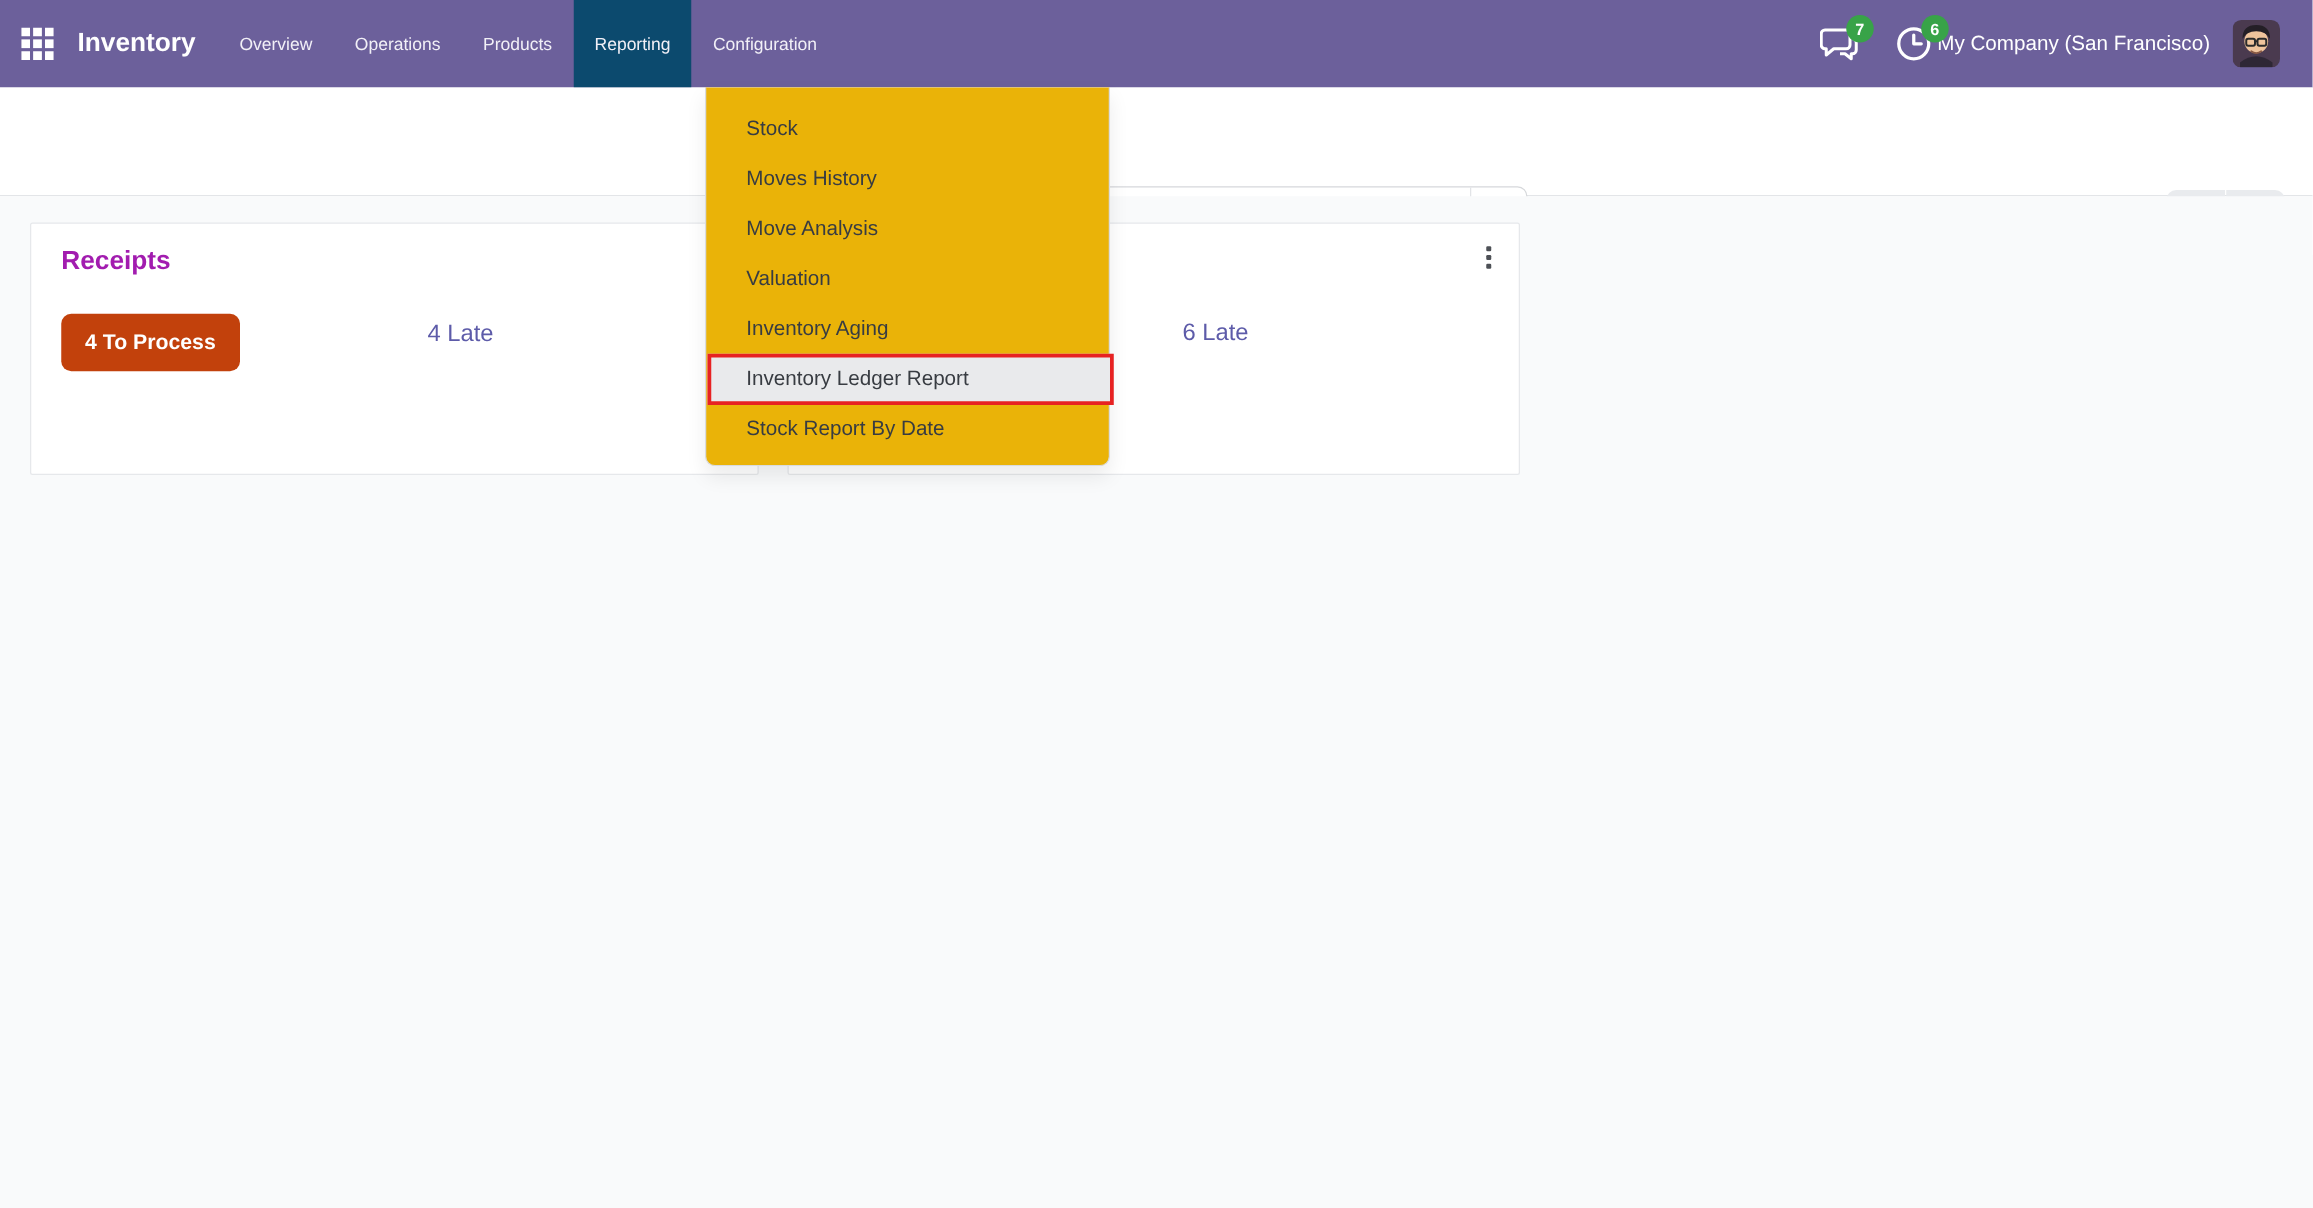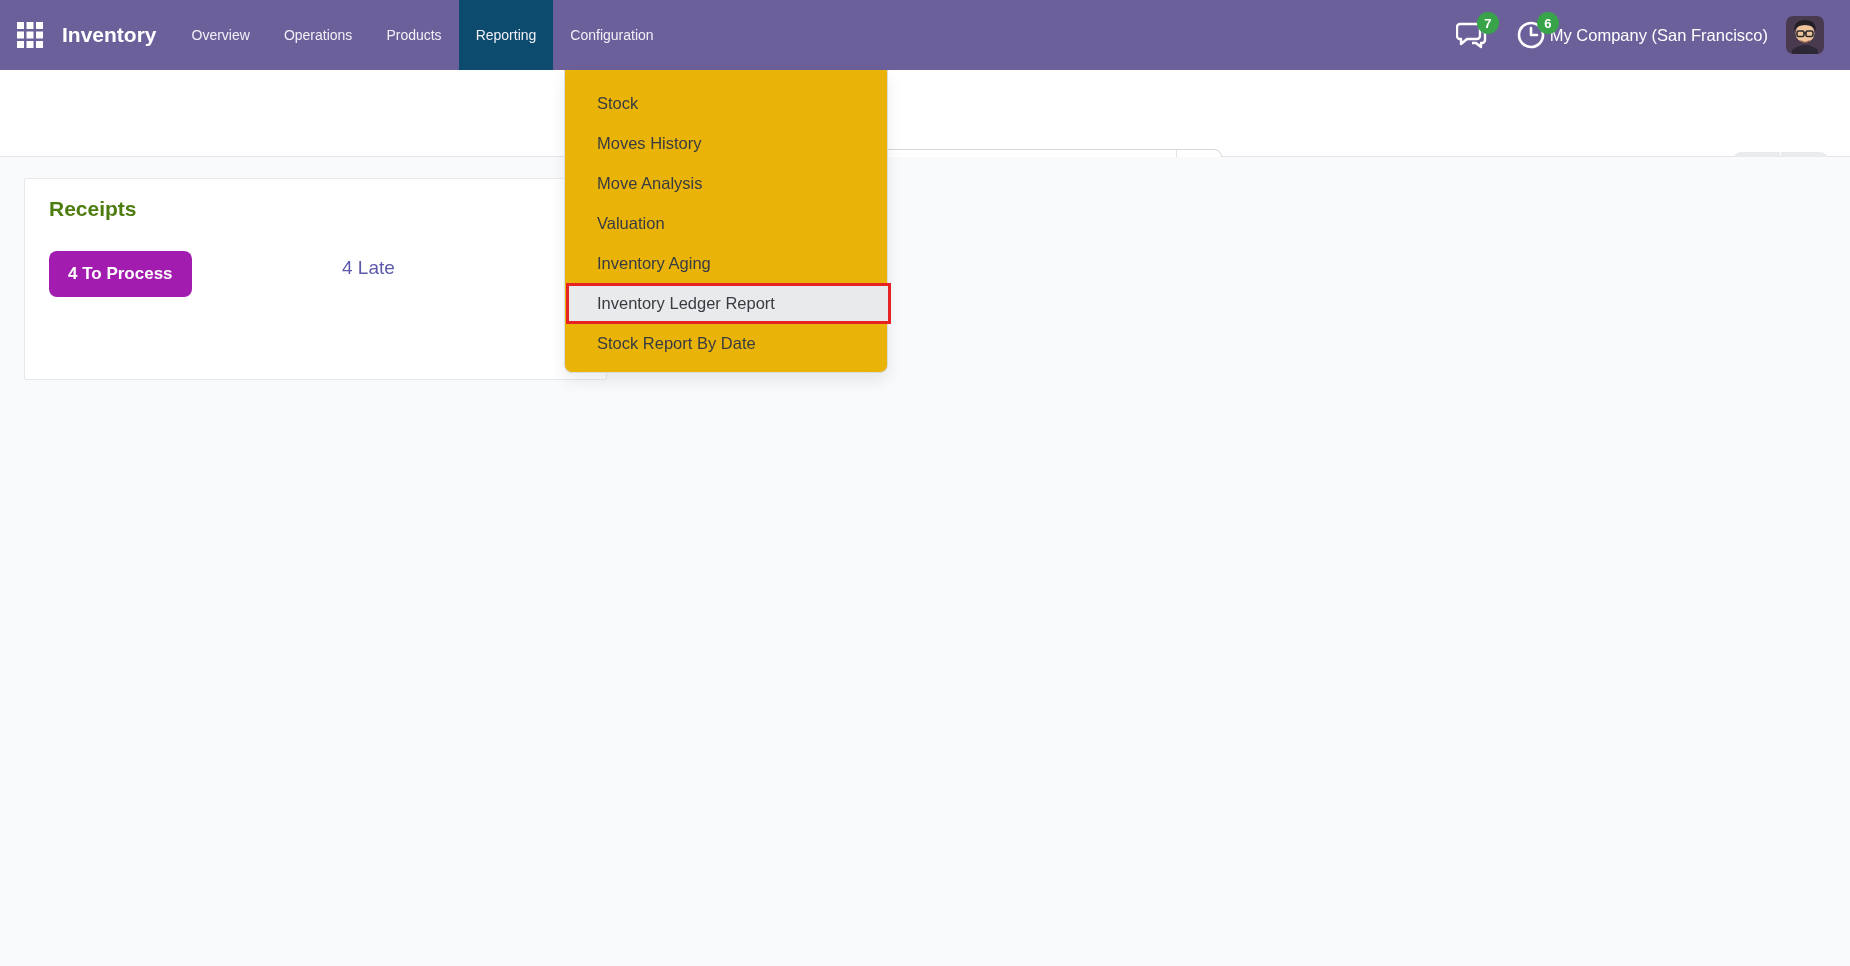--- a/index.html
+++ b/index.html
@@ -48,22 +48,22 @@
   .pager-btn.next { border-radius:0 8px 8px 0; }
 
   
   .content { position:absolute; left:0; top:157px; width:1850px; height:809px;
     background:#F9FAFB; }
   .card { position:absolute; top:21px; height:202px; background:#fff;
     border:1px solid #E6E8EB; border-radius:2px; }
   .card-receipts { left:24px; width:583px; }
   .card-second { left:630px; width:586px; }
   .card-title { position:absolute; left:24px; top:18px; font-size:21px; font-weight:bold;
-    color:#4d7c0f; }
-  .btn-primary { position:absolute; left:24px; top:72px; background:#a21caf; color:#fff;
+    color:#a21caf; }
+  .btn-primary { position:absolute; left:24px; top:72px; background:#c2410c; color:#fff;
     font-size:17px; font-weight:bold; border:none; border-radius:8px; padding:13px 19px;
     cursor:pointer; font-family:"Liberation Sans", sans-serif; }
   .late-link { position:absolute; font-size:19px; color:#5D5BA9; text-decoration:none;
     cursor:pointer; }
   .late-link.first { left:317px; top:78px; }
   .late-link.second { left:315px; top:77px; }
   .kebab { position:absolute; right:18px; top:14px; background:none; border:none;
     cursor:pointer; display:flex; flex-direction:column; gap:3px; padding:4px; }
   .kebab .dot { width:4px; height:4px; background:#4D5056; border-radius:1px; }
 
@@ -173,20 +173,28 @@
     </div>
   </div>
 </div>
 
 <div class="content">
   <div class="card card-receipts">
     <h2 class="card-title">Receipts</h2>
     <button class="btn-primary">4 To Process</button>
     <a class="late-link first">4 Late</a>
   </div>
+  <div class="card card-second">
+    <button class="kebab">
+      <span class="dot"></span>
+      <span class="dot"></span>
+      <span class="dot"></span>
+    </button>
+    <a class="late-link second">6 Late</a>
+  </div>
 </div>
 
 <div class="dropdown">
   <div class="highlight-box"></div>
   <a class="dd-item">Stock</a>
   <a class="dd-item">Moves History</a>
   <a class="dd-item">Move Analysis</a>
   <a class="dd-item">Valuation</a>
   <a class="dd-item">Inventory Aging</a>
   <a class="dd-item">Inventory Ledger Report</a>

